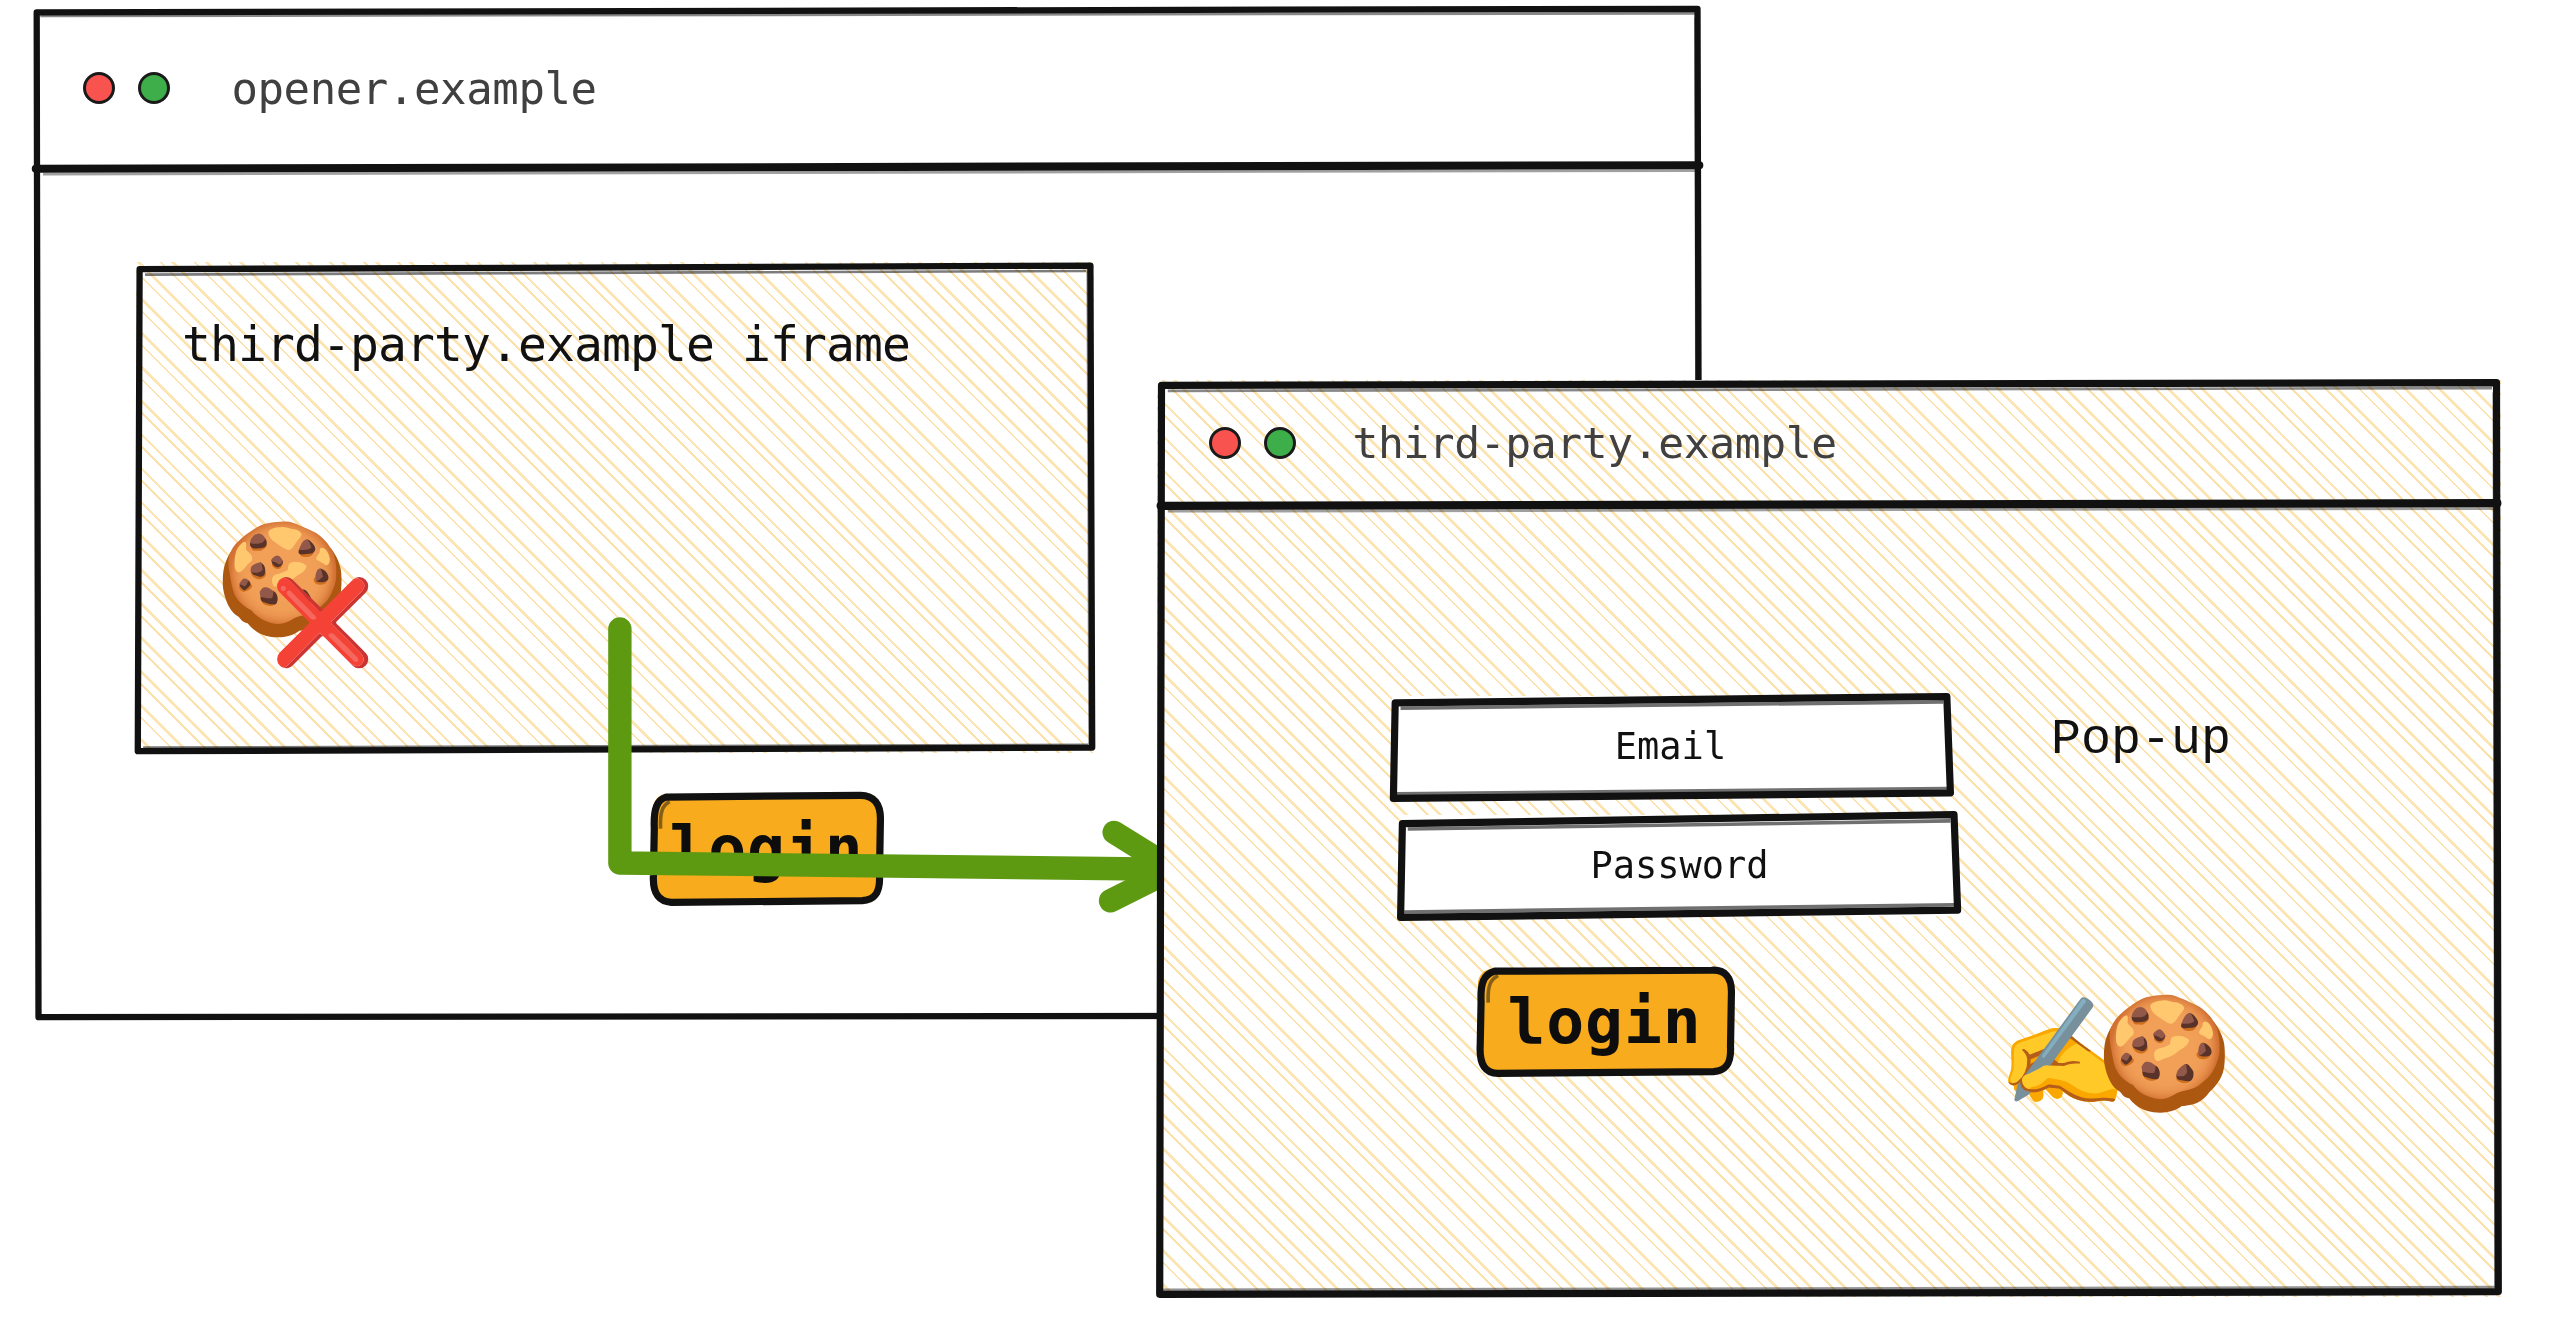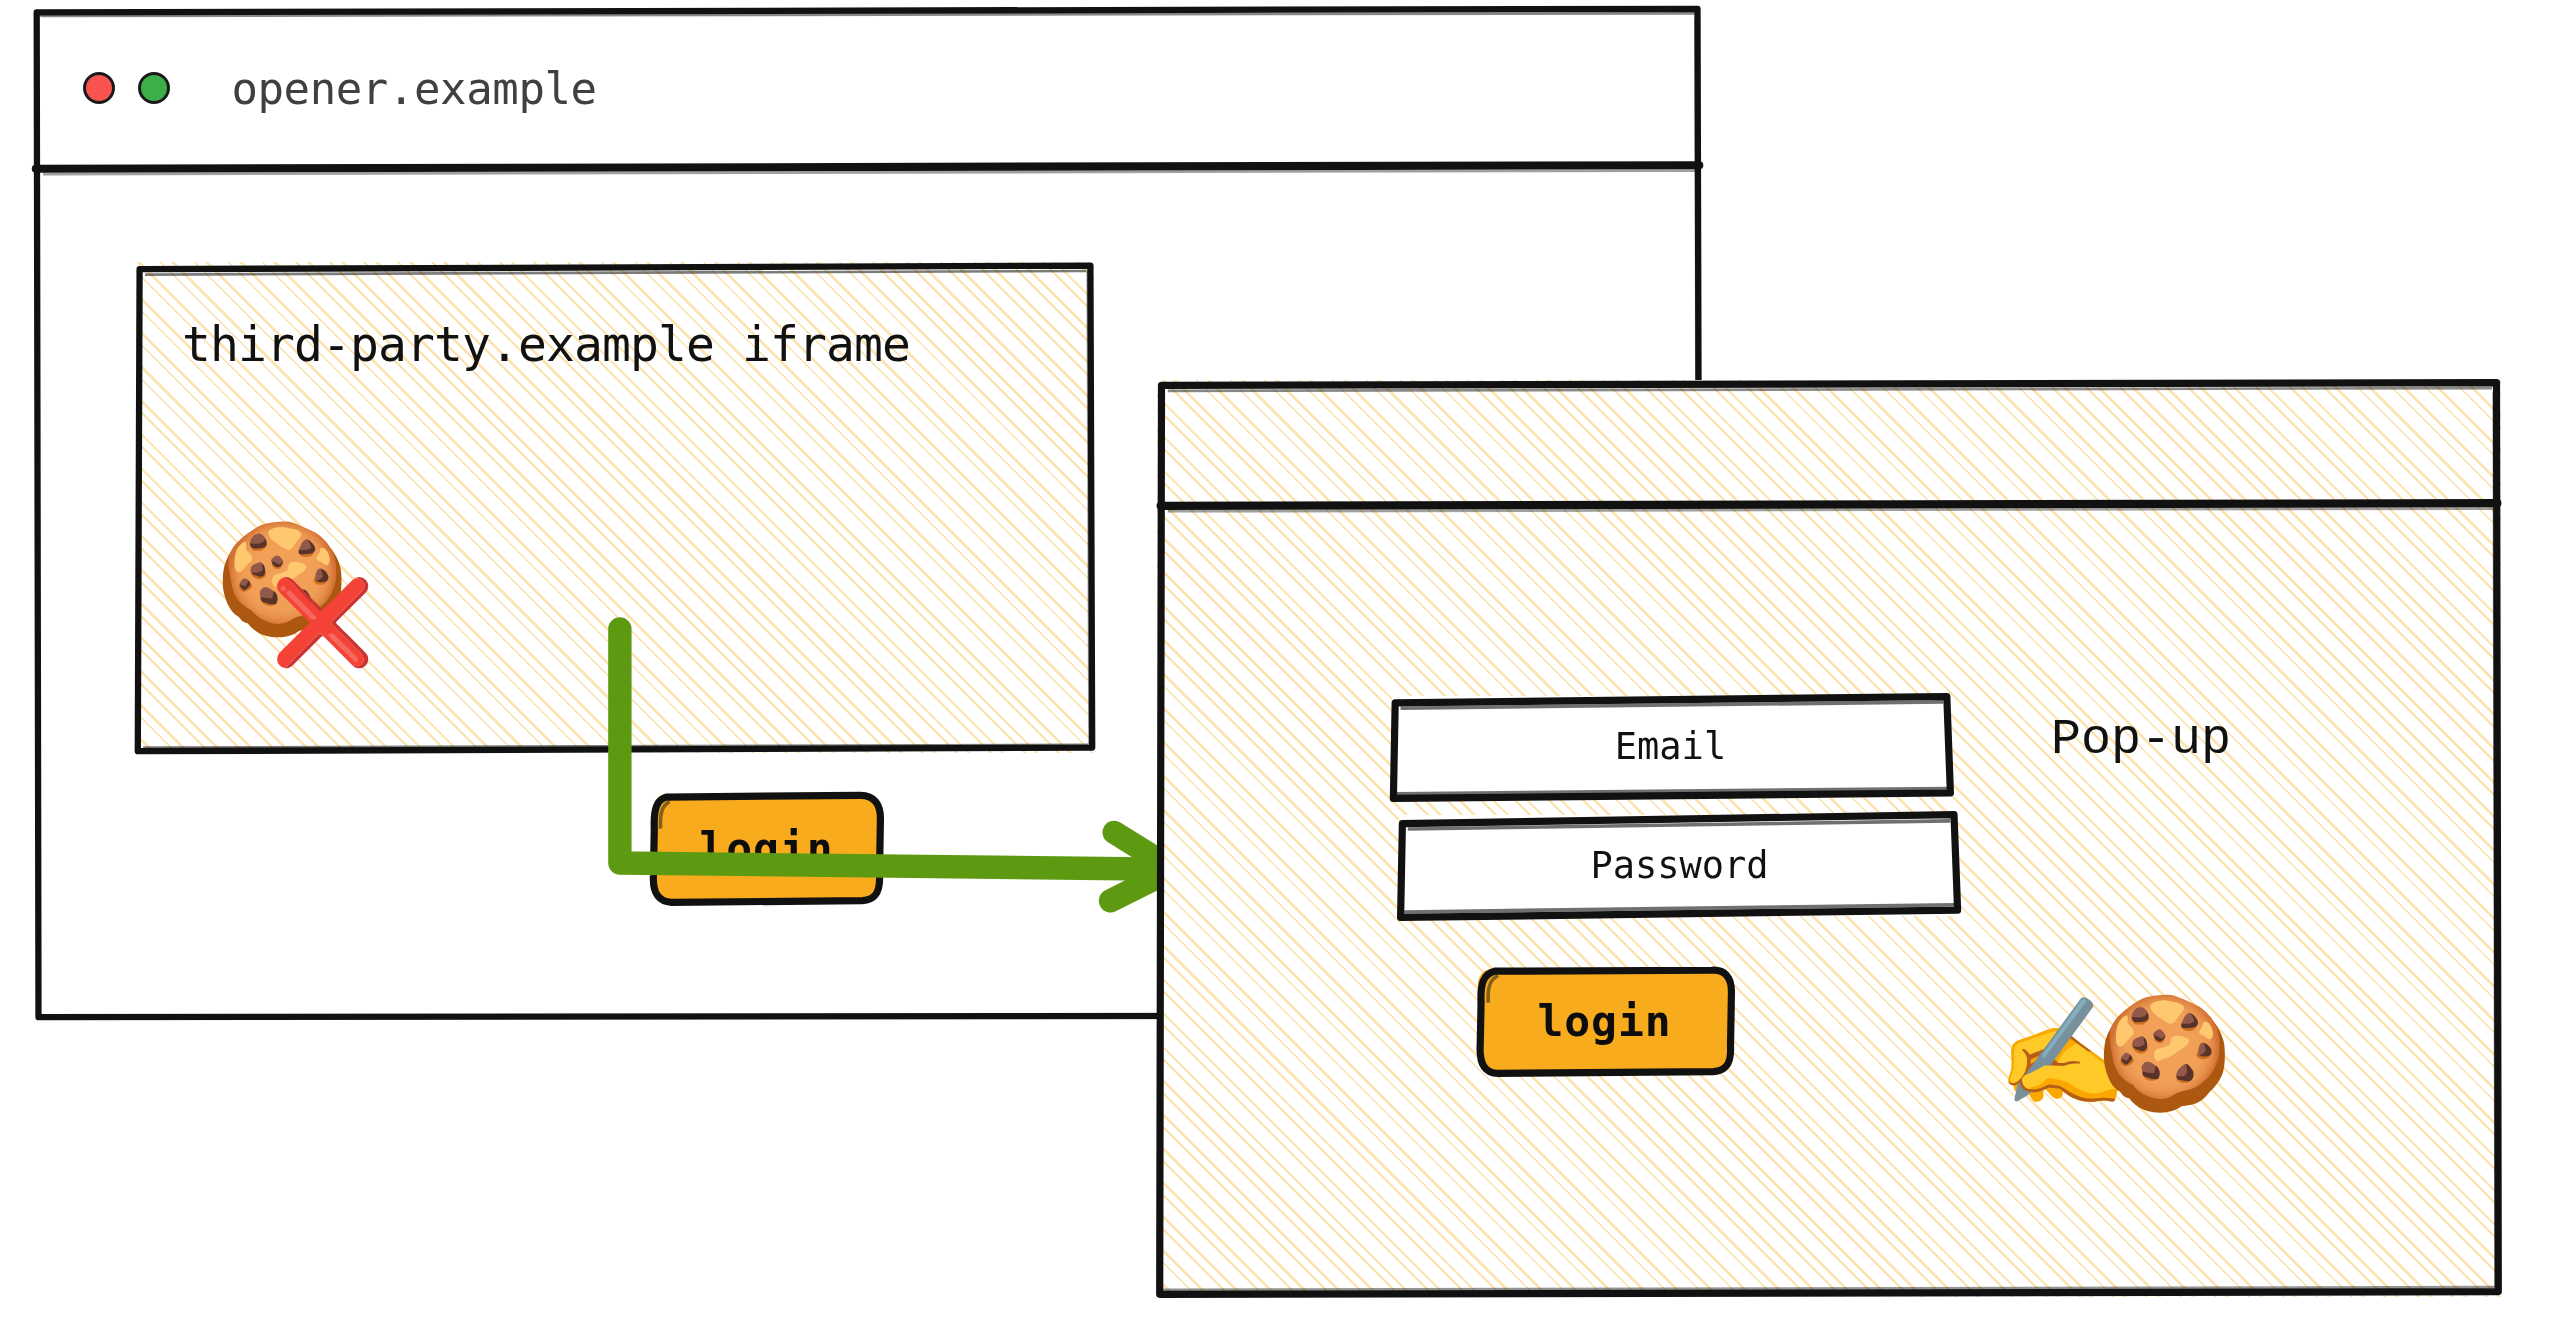--- a/index.html
+++ b/index.html
@@ -149,21 +149,21 @@
   }
   .sketch-btn .btn-stroke {
     position: absolute;
     inset: -5.4px;
     pointer-events: none;
   }
   .sketch-btn .btn-stroke svg { display:block; width:100%; height:100%; overflow: visible;}
   .sketch-btn .btn-label {
     position: relative;
     font-family: "DejaVu Sans Mono", monospace;
-    font-size: 43px;
+    font-size: 63px;
     font-weight: 700;
     color: #0d0d0d;
     letter-spacing: 0.9px;
   }
 
   #iframe-login-btn {
     left: 517px;
     top: 532px;
     width: 227px;
     height: 108px;
@@ -333,20 +333,27 @@
         <path d="M5,6 L1490,3 L1492,1014 L3,1017 Z" fill="none" stroke="#111111" stroke-width="8" stroke-linejoin="round"></path>
         <path d="M12,12 L1485,9" fill="none" stroke="#111111" stroke-width="3" opacity="0.5"></path>
         <path d="M1487,14 L1489,1010" fill="none" stroke="#111111" stroke-width="3" opacity="0.45"></path>
         <path d="M6,1012 L1488,1009" fill="none" stroke="#111111" stroke-width="3" opacity="0.45"></path>
 
         <path d="M4,140 L1491,137" fill="none" stroke="#111111" stroke-width="9" stroke-linecap="round"></path>
         <path d="M12,146 L1486,143" fill="none" stroke="#111111" stroke-width="3" opacity="0.4"></path>
       </svg>
     </div>
 
+    <div class="titlebar" id="popup-titlebar">
+      <div class="dots">
+        <span class="dot red"></span>
+        <span class="dot green"></span>
+      </div>
+      <span class="win-title">third-party.example</span>
+    </div>
 
     <div class="input-field" id="popup-email-field">
       <span class="field-face"></span>
       <span class="field-stroke">
         <svg viewBox="0 0 630 122" preserveAspectRatio="none">
           <path d="M8,12 L622,5 L626,112 L6,118 Z" fill="none" stroke="#111111" stroke-width="8" stroke-linejoin="round"></path>
           <path d="M14,18 L618,11" fill="none" stroke="#111111" stroke-width="4" opacity="0.6"></path>
           <path d="M10,113 L623,107" fill="none" stroke="#111111" stroke-width="4" opacity="0.6"></path>
         </svg>
       </span>

